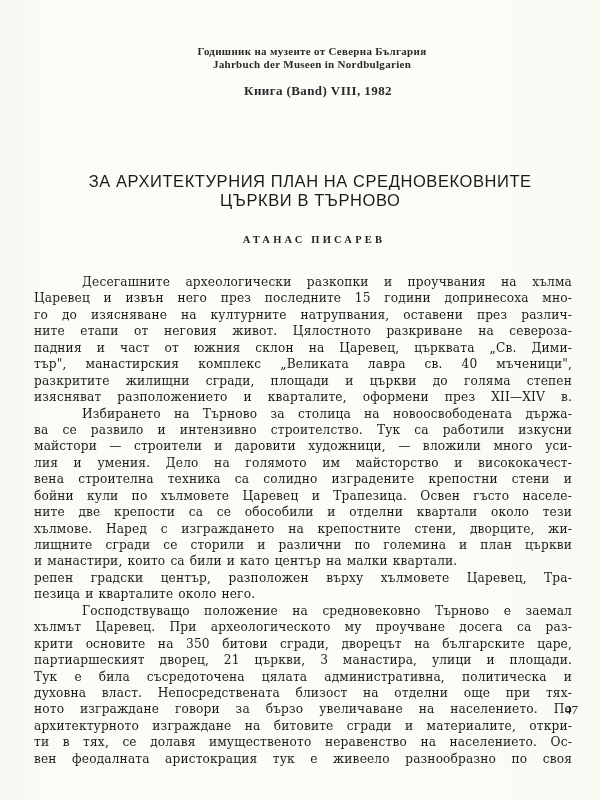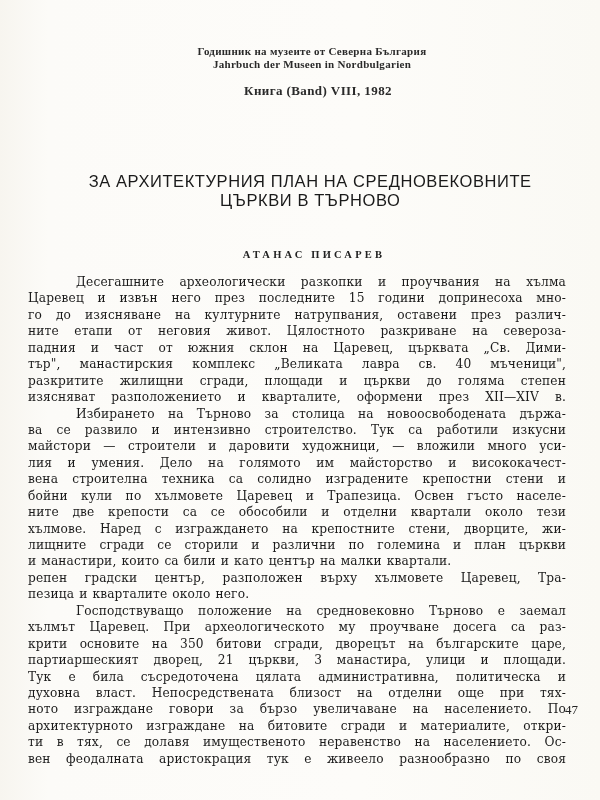--- a/index.html
+++ b/index.html
@@ -53,36 +53,36 @@
       font-weight: normal;
       font-size: 17px;
       line-height: 19px;
       letter-spacing: 0.6px;
       color: #1a1a1a;
       transform: scaleX(0.97);
       transform-origin: left center;
     }
     .author {
       position: absolute;
-      top: 249px;
+      top: 234px;
       left: 0;
       width: 600px;
       text-align: center;
       font-family: "Liberation Serif", serif;
       font-weight: bold;
       font-size: 10.5px;
       letter-spacing: 3.2px;
       color: #222;
       padding-left: 28px;
       box-sizing: border-box;
     }
     .body-text {
       position: absolute;
       top: 274px;
-      left: 28px;
+      left: 34px;
       width: 538px;
       font-family: "DejaVu Serif", serif;
       font-size: 12.2px;
       line-height: 16.45px;
       color: #1b1b1b;
     }
     .body-text .ln {
       display: block;
       white-space: nowrap;
       text-align: justify;

